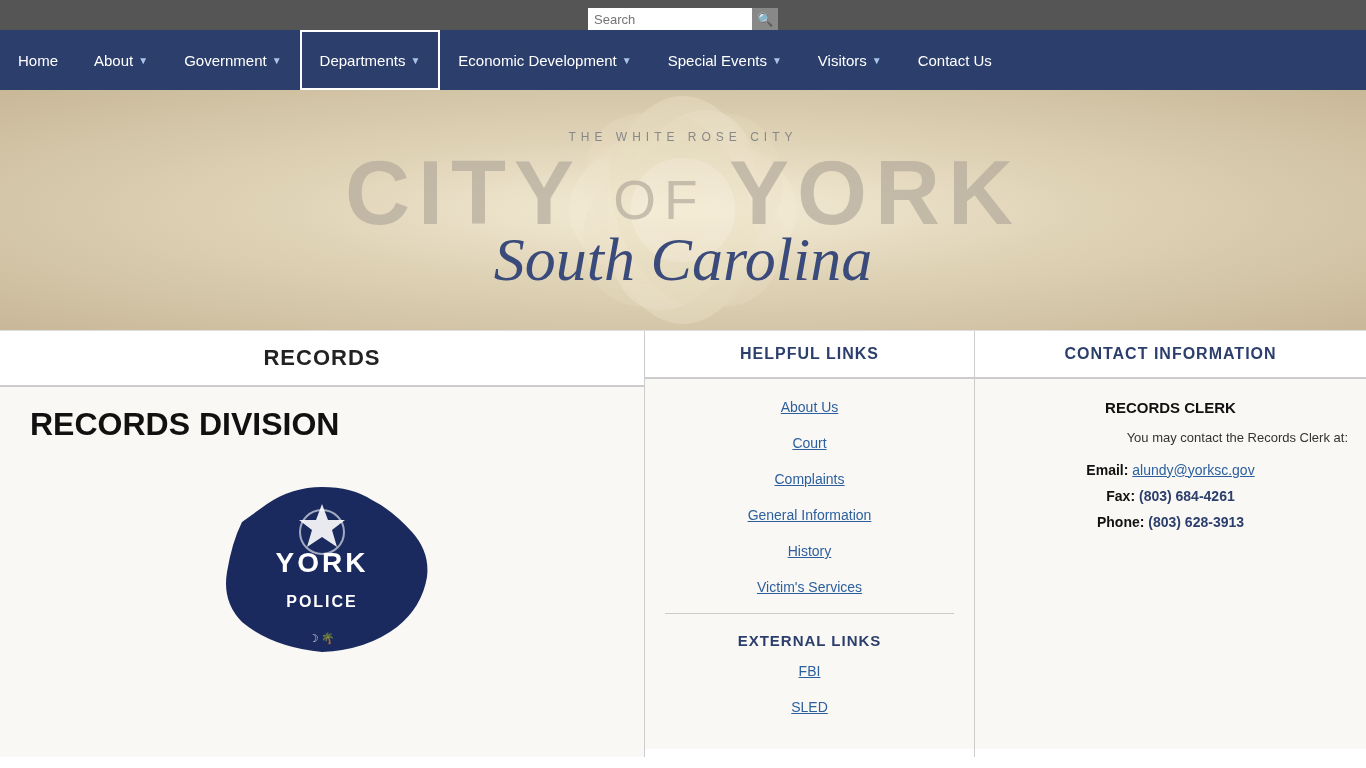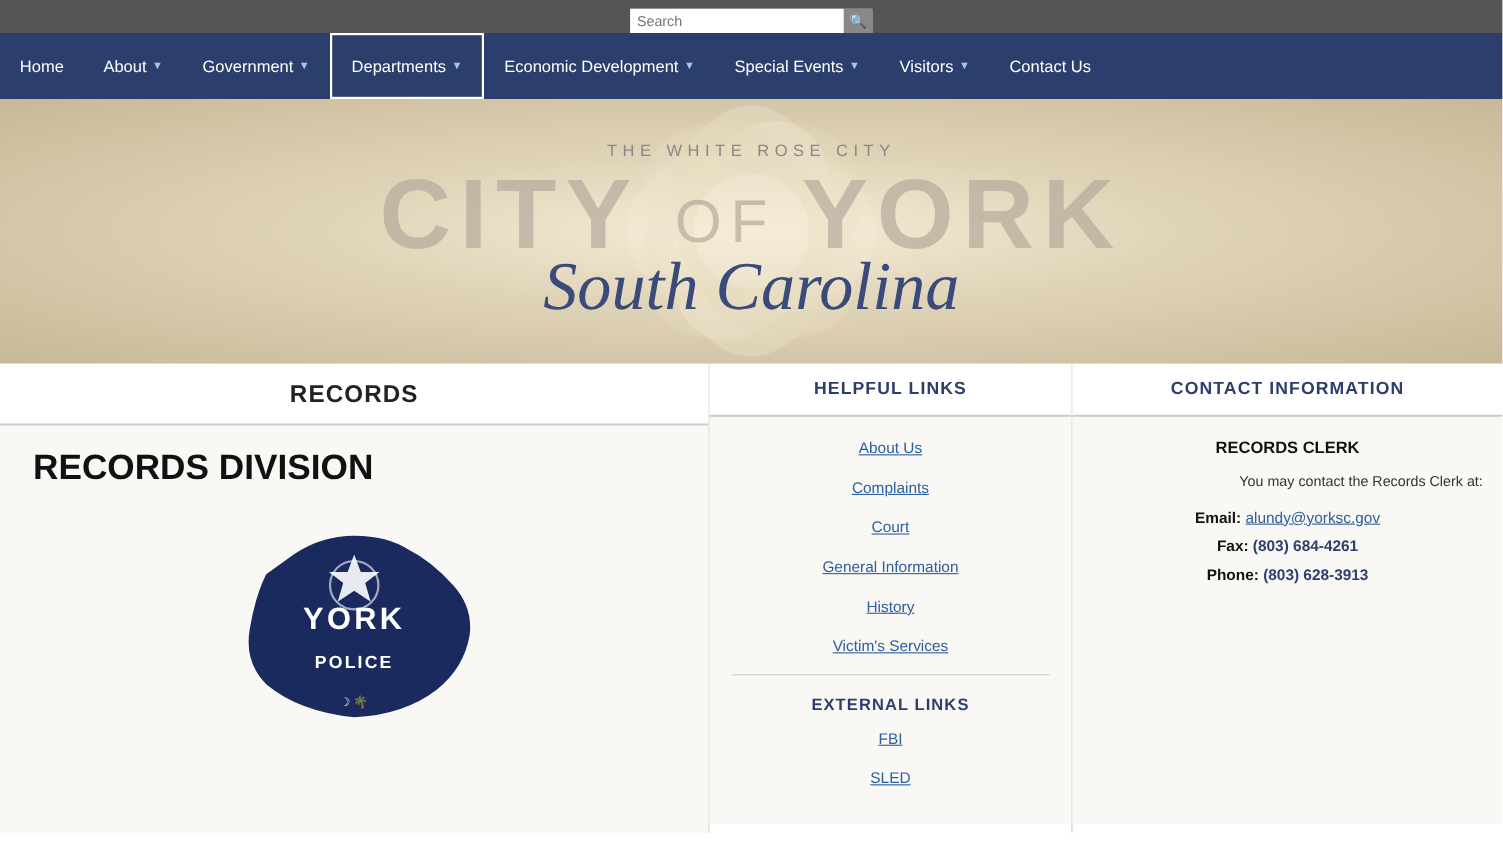--- a/index.html
+++ b/index.html
@@ -26,21 +26,21 @@
       align-items: center;
       background: #fff;
       border: none;
       height: 22px;
     }
     .search-bar input {
       border: none;
       outline: none;
       padding: 2px 6px;
       font-size: 13px;
-      width: 194px;
+      width: 164px;
       height: 22px;
       color: #999;
     }
     .search-bar button {
       background: #888;
       border: none;
       color: #fff;
       height: 22px;
       width: 26px;
       cursor: pointer;
@@ -107,21 +107,21 @@
       width: 380px;
       height: 380px;
     }
     .hero-text {
       position: relative;
       z-index: 2;
       text-align: center;
       user-select: none;
     }
     .hero-subtitle {
-      font-size: 15px;
+      font-size: 12px;
       letter-spacing: 5px;
       color: #888;
       text-transform: uppercase;
       margin-bottom: 4px;
     }
     .hero-title-city {
       font-size: 90px;
       font-weight: 900;
       color: rgba(180,170,155,0.7);
       letter-spacing: 8px;
@@ -401,22 +401,22 @@
       </div>
     </div>
   </div>
 
   <div class="helpful-col">
     <div class="helpful-header">
       <h3>HELPFUL LINKS</h3>
     </div>
     <div class="helpful-body">
       <a class="helpful-link">About Us</a>
+      <a class="helpful-link">Court</a>
       <a class="helpful-link">Complaints</a>
-      <a class="helpful-link">Court</a>
       <a class="helpful-link">General Information</a>
       <a class="helpful-link">History</a>
       <a class="helpful-link">Victim's Services</a>
       <hr class="helpful-divider">
       <div class="helpful-section-label">EXTERNAL LINKS</div>
       <a class="helpful-link">FBI</a>
       <a class="helpful-link">SLED</a>
     </div>
   </div>
 

